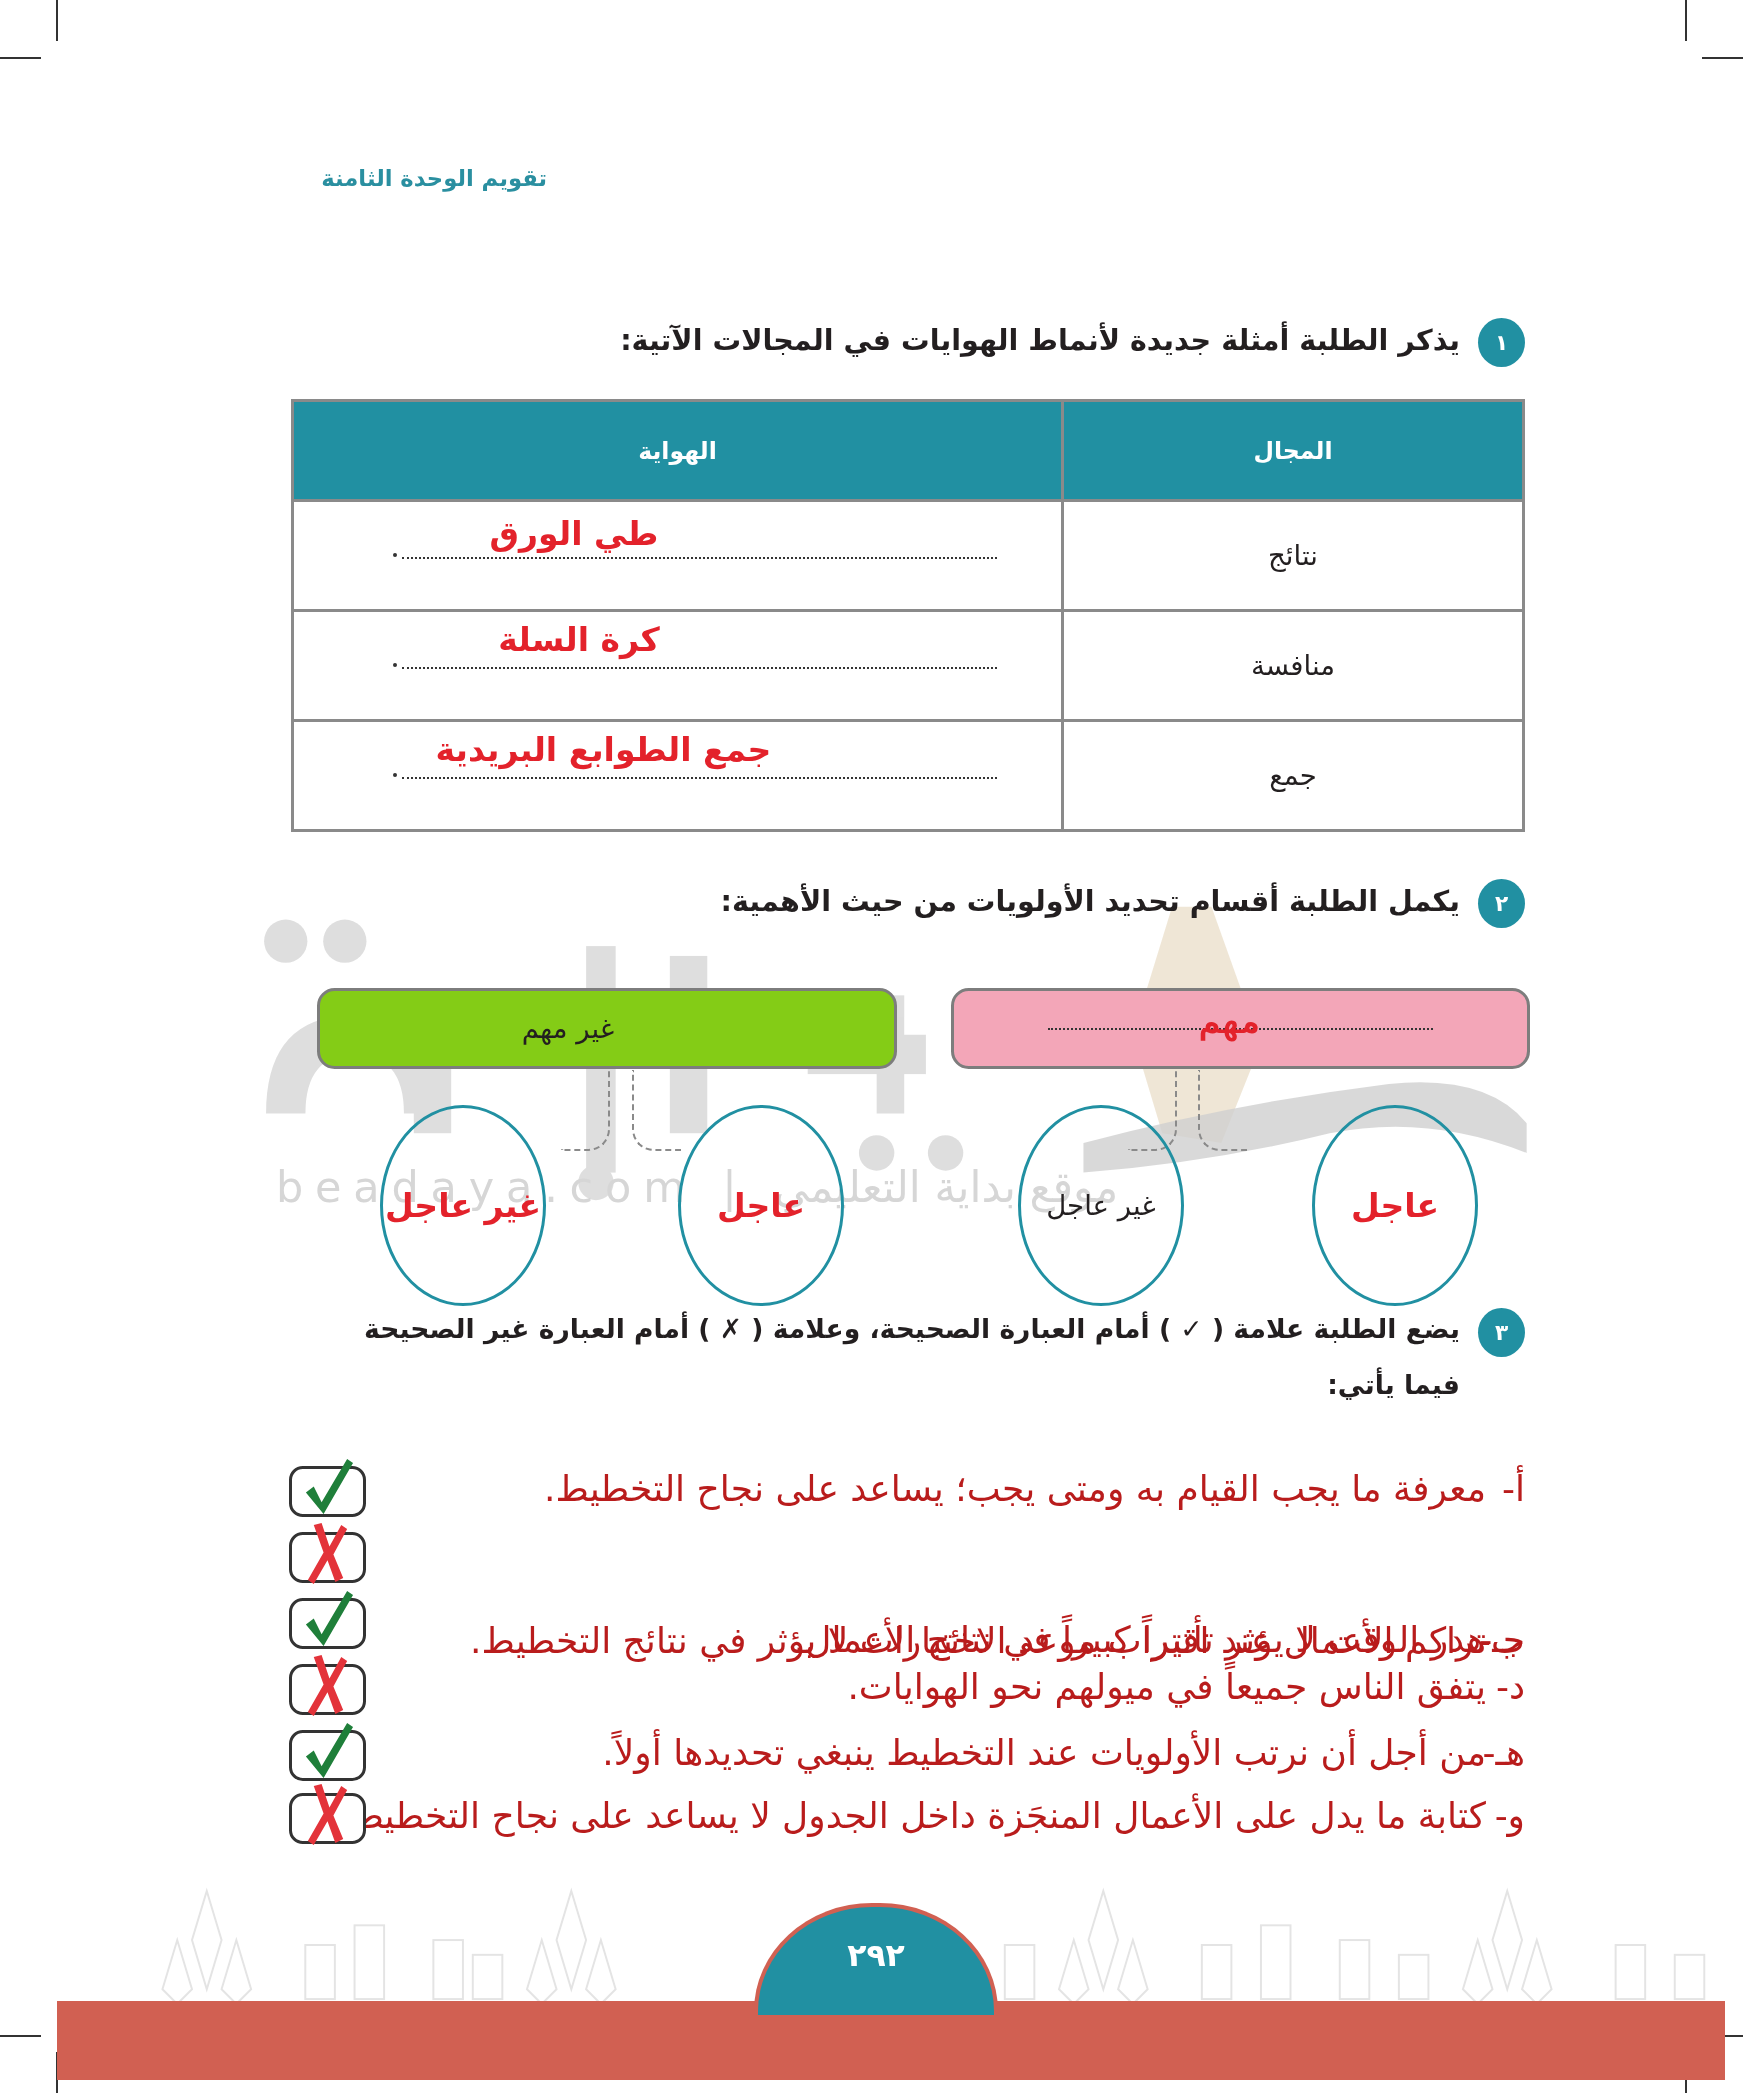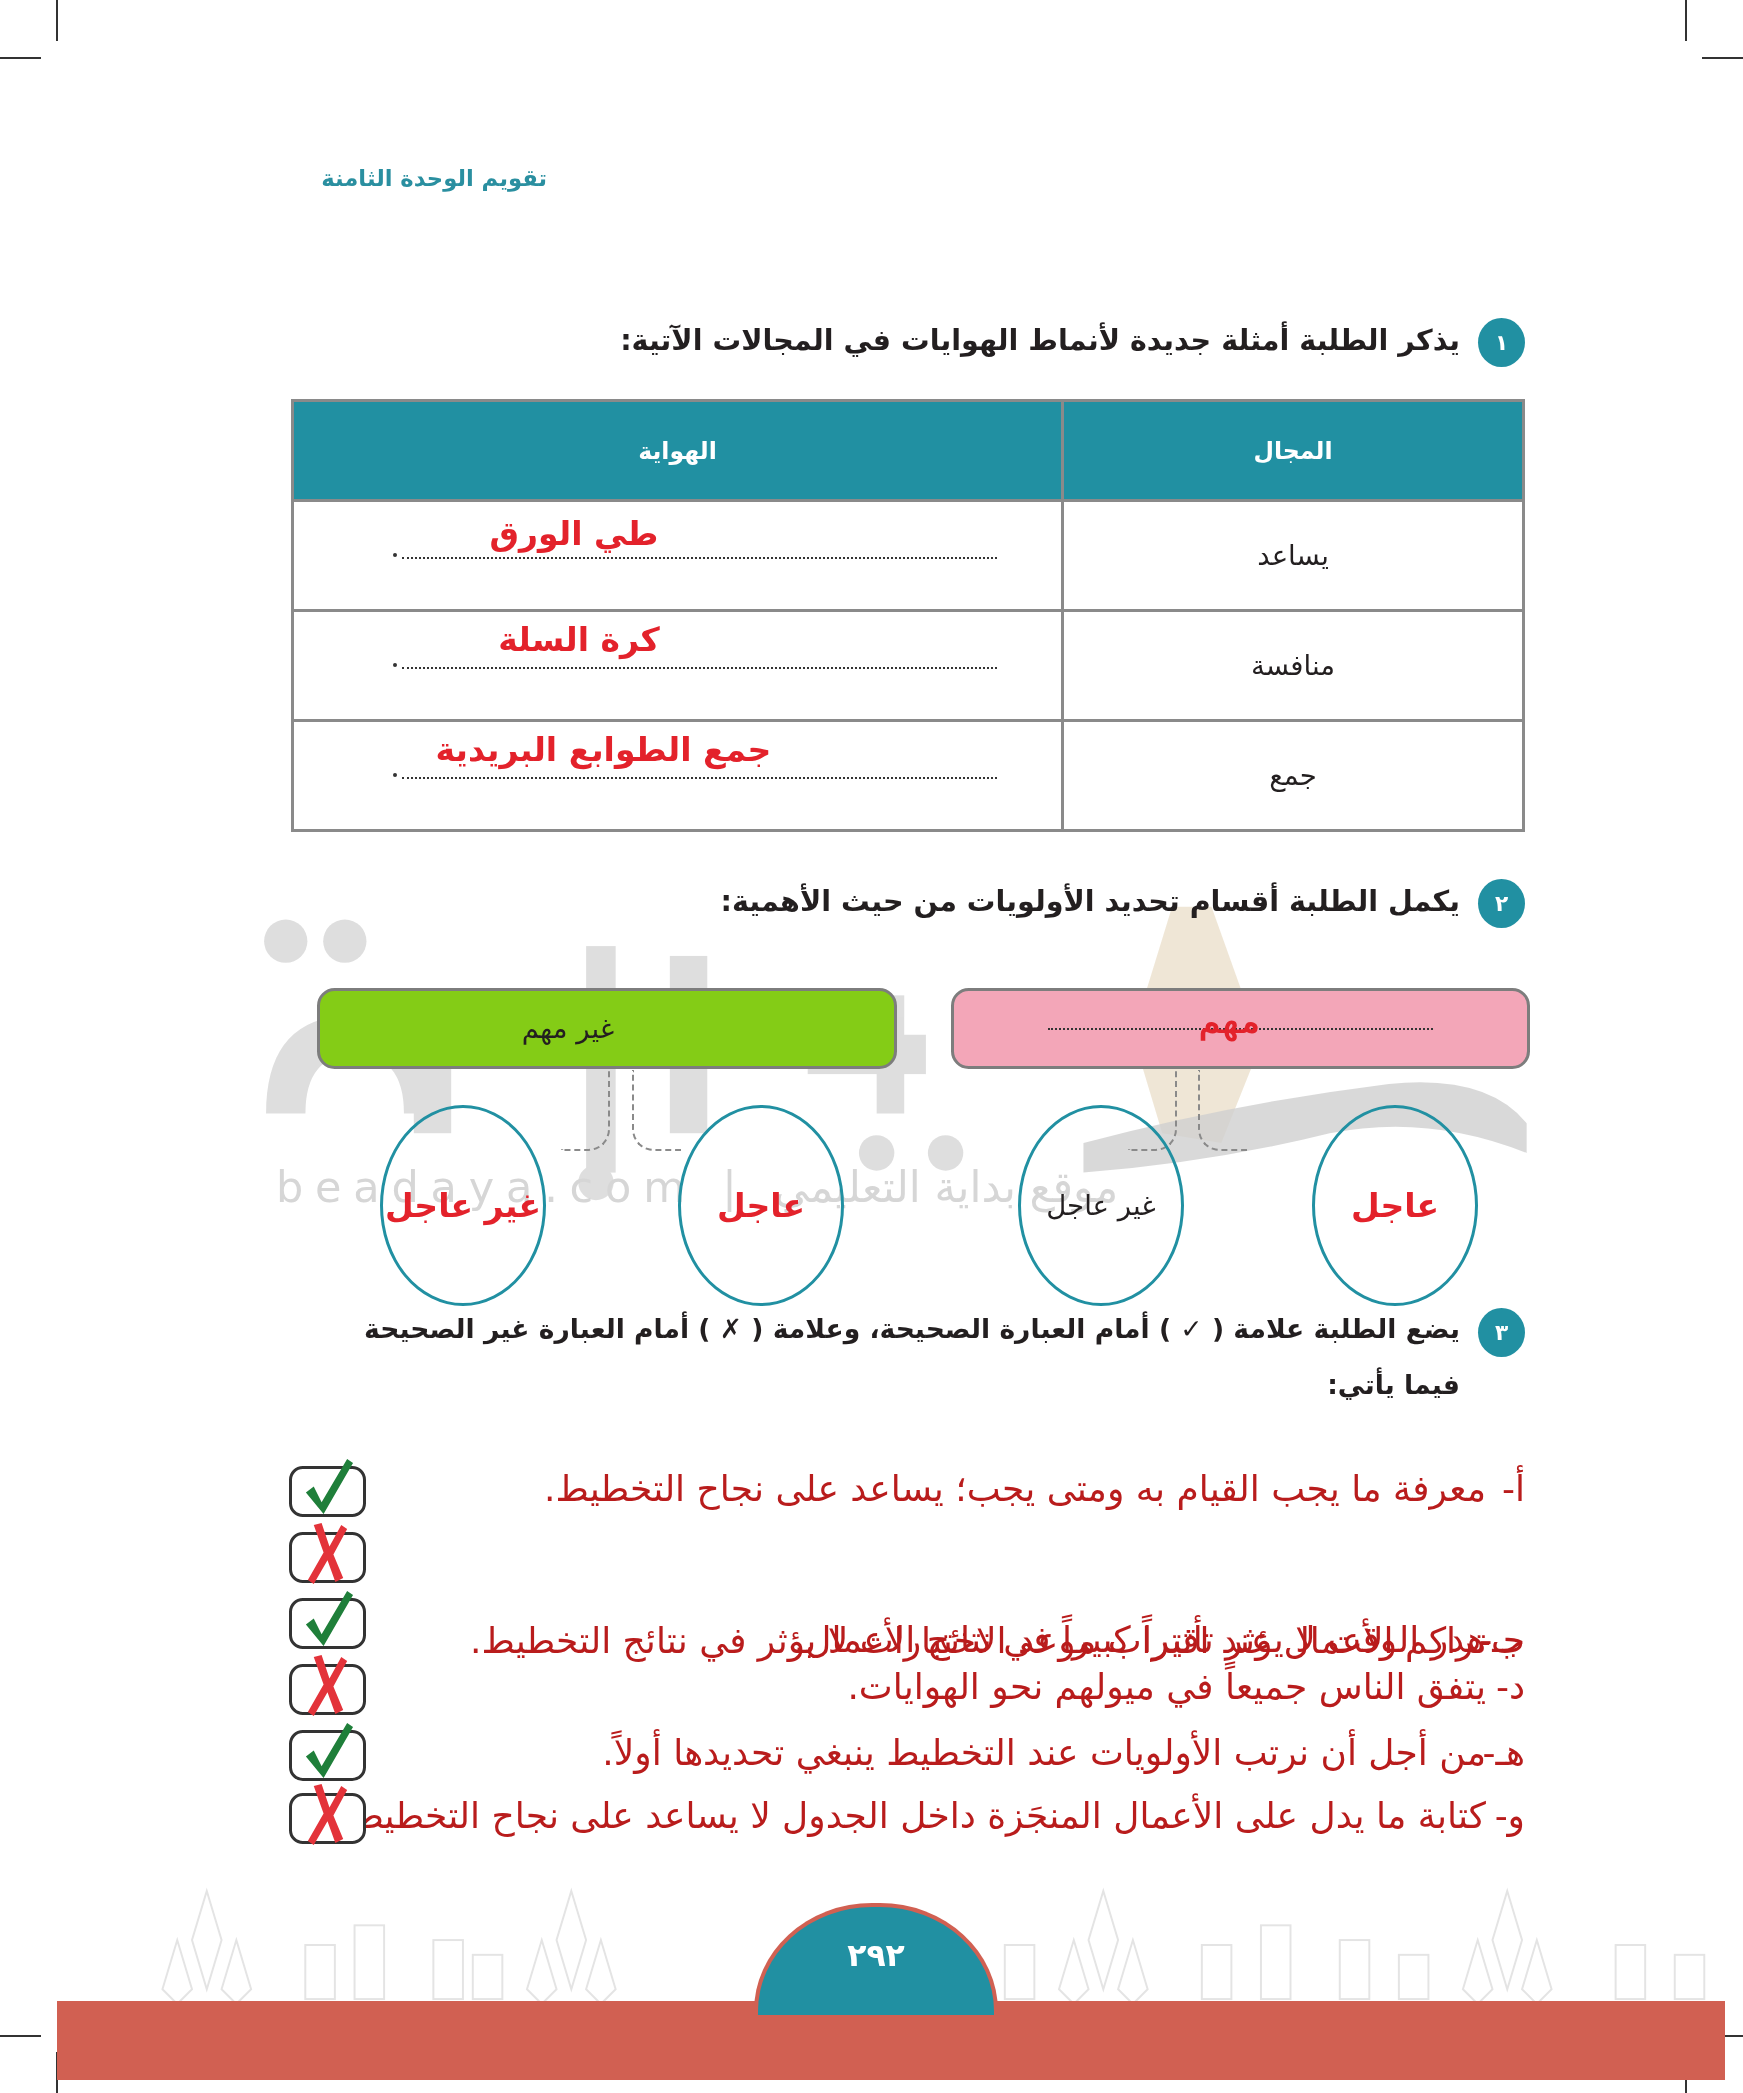--- a/index.html
+++ b/index.html
@@ -78,21 +78,21 @@
 
 <table class="hob">
   <thead>
     <tr>
       <th class="col-field">المجال</th>
       <th>الهواية</th>
     </tr>
   </thead>
   <tbody>
     <tr>
-      <td>يساعد</td>
+      <td>نتائج</td>
       <td class="dotted-cell">
         <div class="dots"></div>
         <div class="dot-end"></div>
         <div class="answer" style="top:11.8px;left:-207px;">طي الورق</div>
       </td>
     </tr>
     <tr>
       <td>منافسة</td>
       <td class="dotted-cell">
         <div class="dots"></div>

